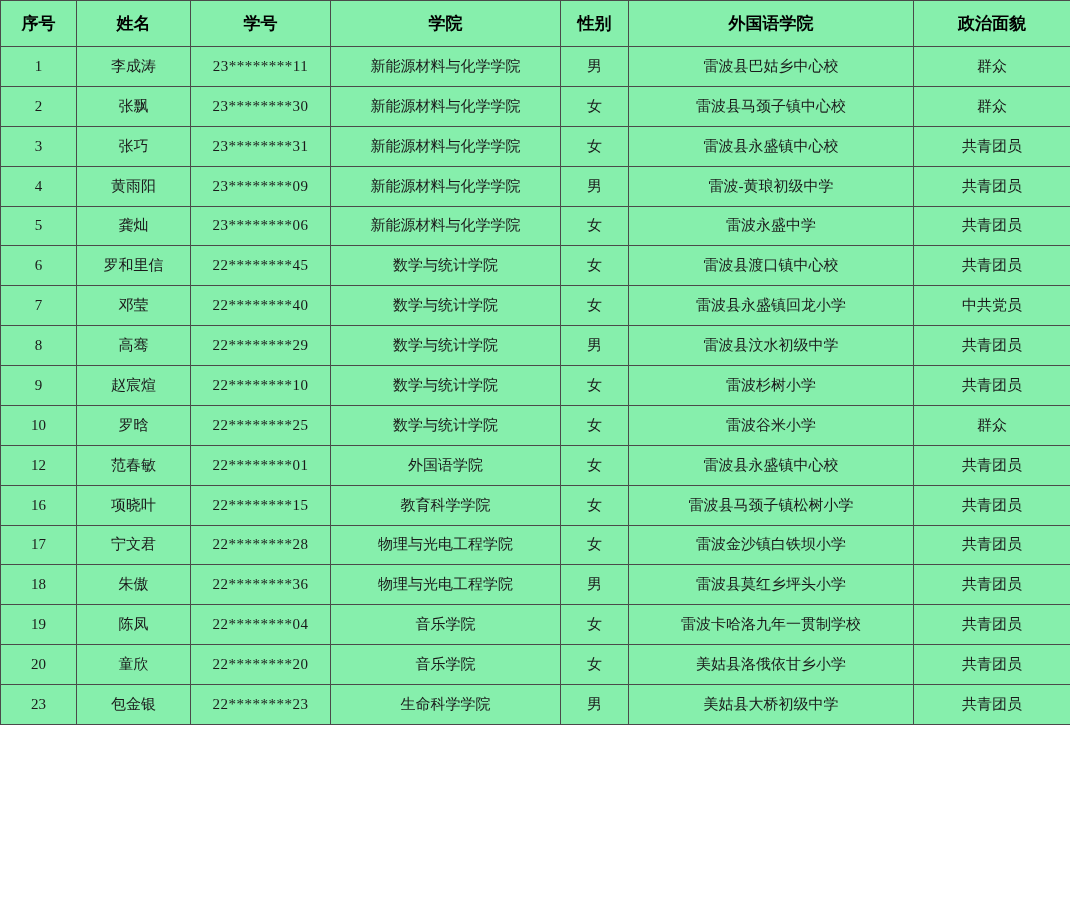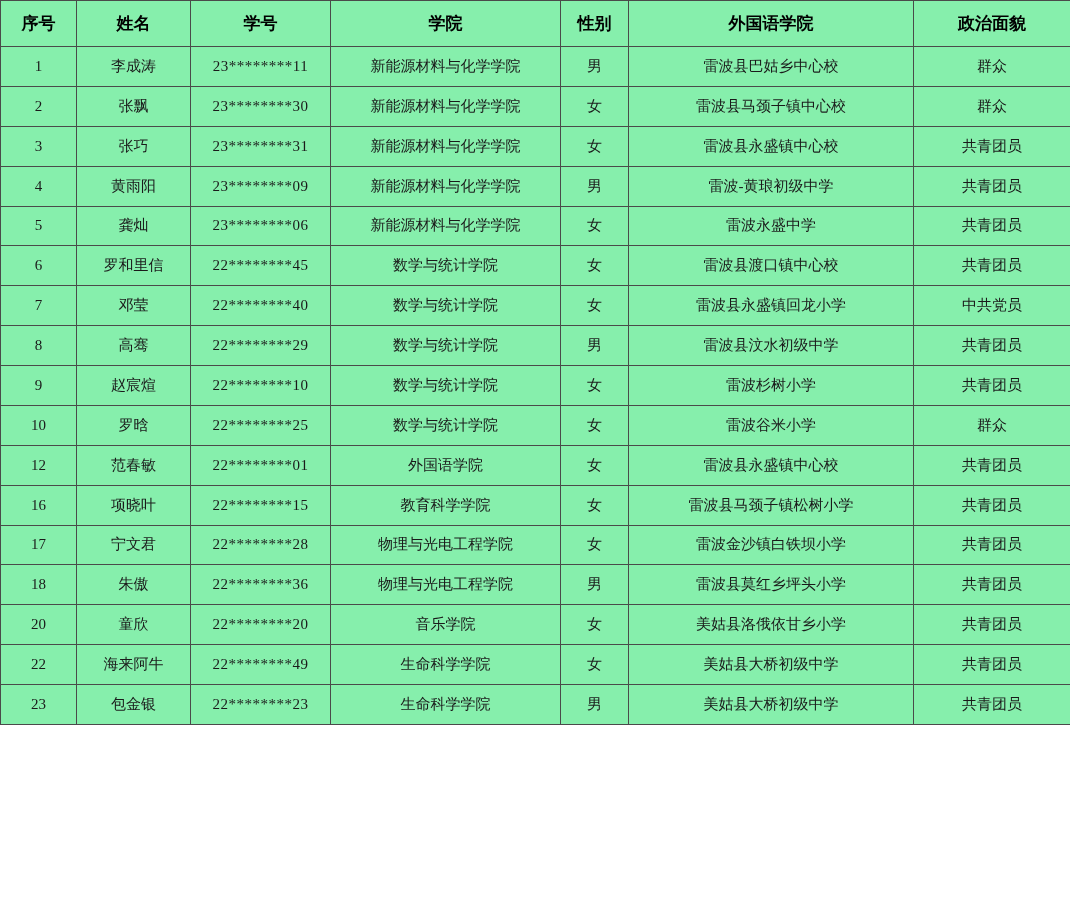--- a/index.html
+++ b/index.html
@@ -185,38 +185,38 @@
       <tr>
         <td class="cell-index">18</td>
         <td class="cell-name">朱傲</td>
         <td class="cell-student-id">22********36</td>
         <td class="cell-college">物理与光电工程学院</td>
         <td class="cell-gender">男</td>
         <td class="cell-school">雷波县莫红乡坪头小学</td>
         <td class="cell-political-status">共青团员</td>
       </tr>
       <tr>
+        <td class="cell-index">19</td>
+        <td class="cell-name">陈凤</td>
+        <td class="cell-student-id">22********04</td>
+        <td class="cell-college">音乐学院</td>
+        <td class="cell-gender">女</td>
+        <td class="cell-school">雷波卡哈洛九年一贯制学校</td>
+        <td class="cell-political-status">共青团员</td>
+      </tr>
+      <tr>
         <td class="cell-index">20</td>
         <td class="cell-name">童欣</td>
         <td class="cell-student-id">22********20</td>
         <td class="cell-college">音乐学院</td>
         <td class="cell-gender">女</td>
         <td class="cell-school">美姑县洛俄依甘乡小学</td>
         <td class="cell-political-status">共青团员</td>
       </tr>
       <tr>
-        <td class="cell-index">22</td>
-        <td class="cell-name">海来阿牛</td>
-        <td class="cell-student-id">22********49</td>
-        <td class="cell-college">生命科学学院</td>
-        <td class="cell-gender">女</td>
-        <td class="cell-school">美姑县大桥初级中学</td>
-        <td class="cell-political-status">共青团员</td>
-      </tr>
-      <tr>
         <td class="cell-index">23</td>
         <td class="cell-name">包金银</td>
         <td class="cell-student-id">22********23</td>
         <td class="cell-college">生命科学学院</td>
         <td class="cell-gender">男</td>
         <td class="cell-school">美姑县大桥初级中学</td>
         <td class="cell-political-status">共青团员</td>
       </tr>
     </tbody>
 </table>

